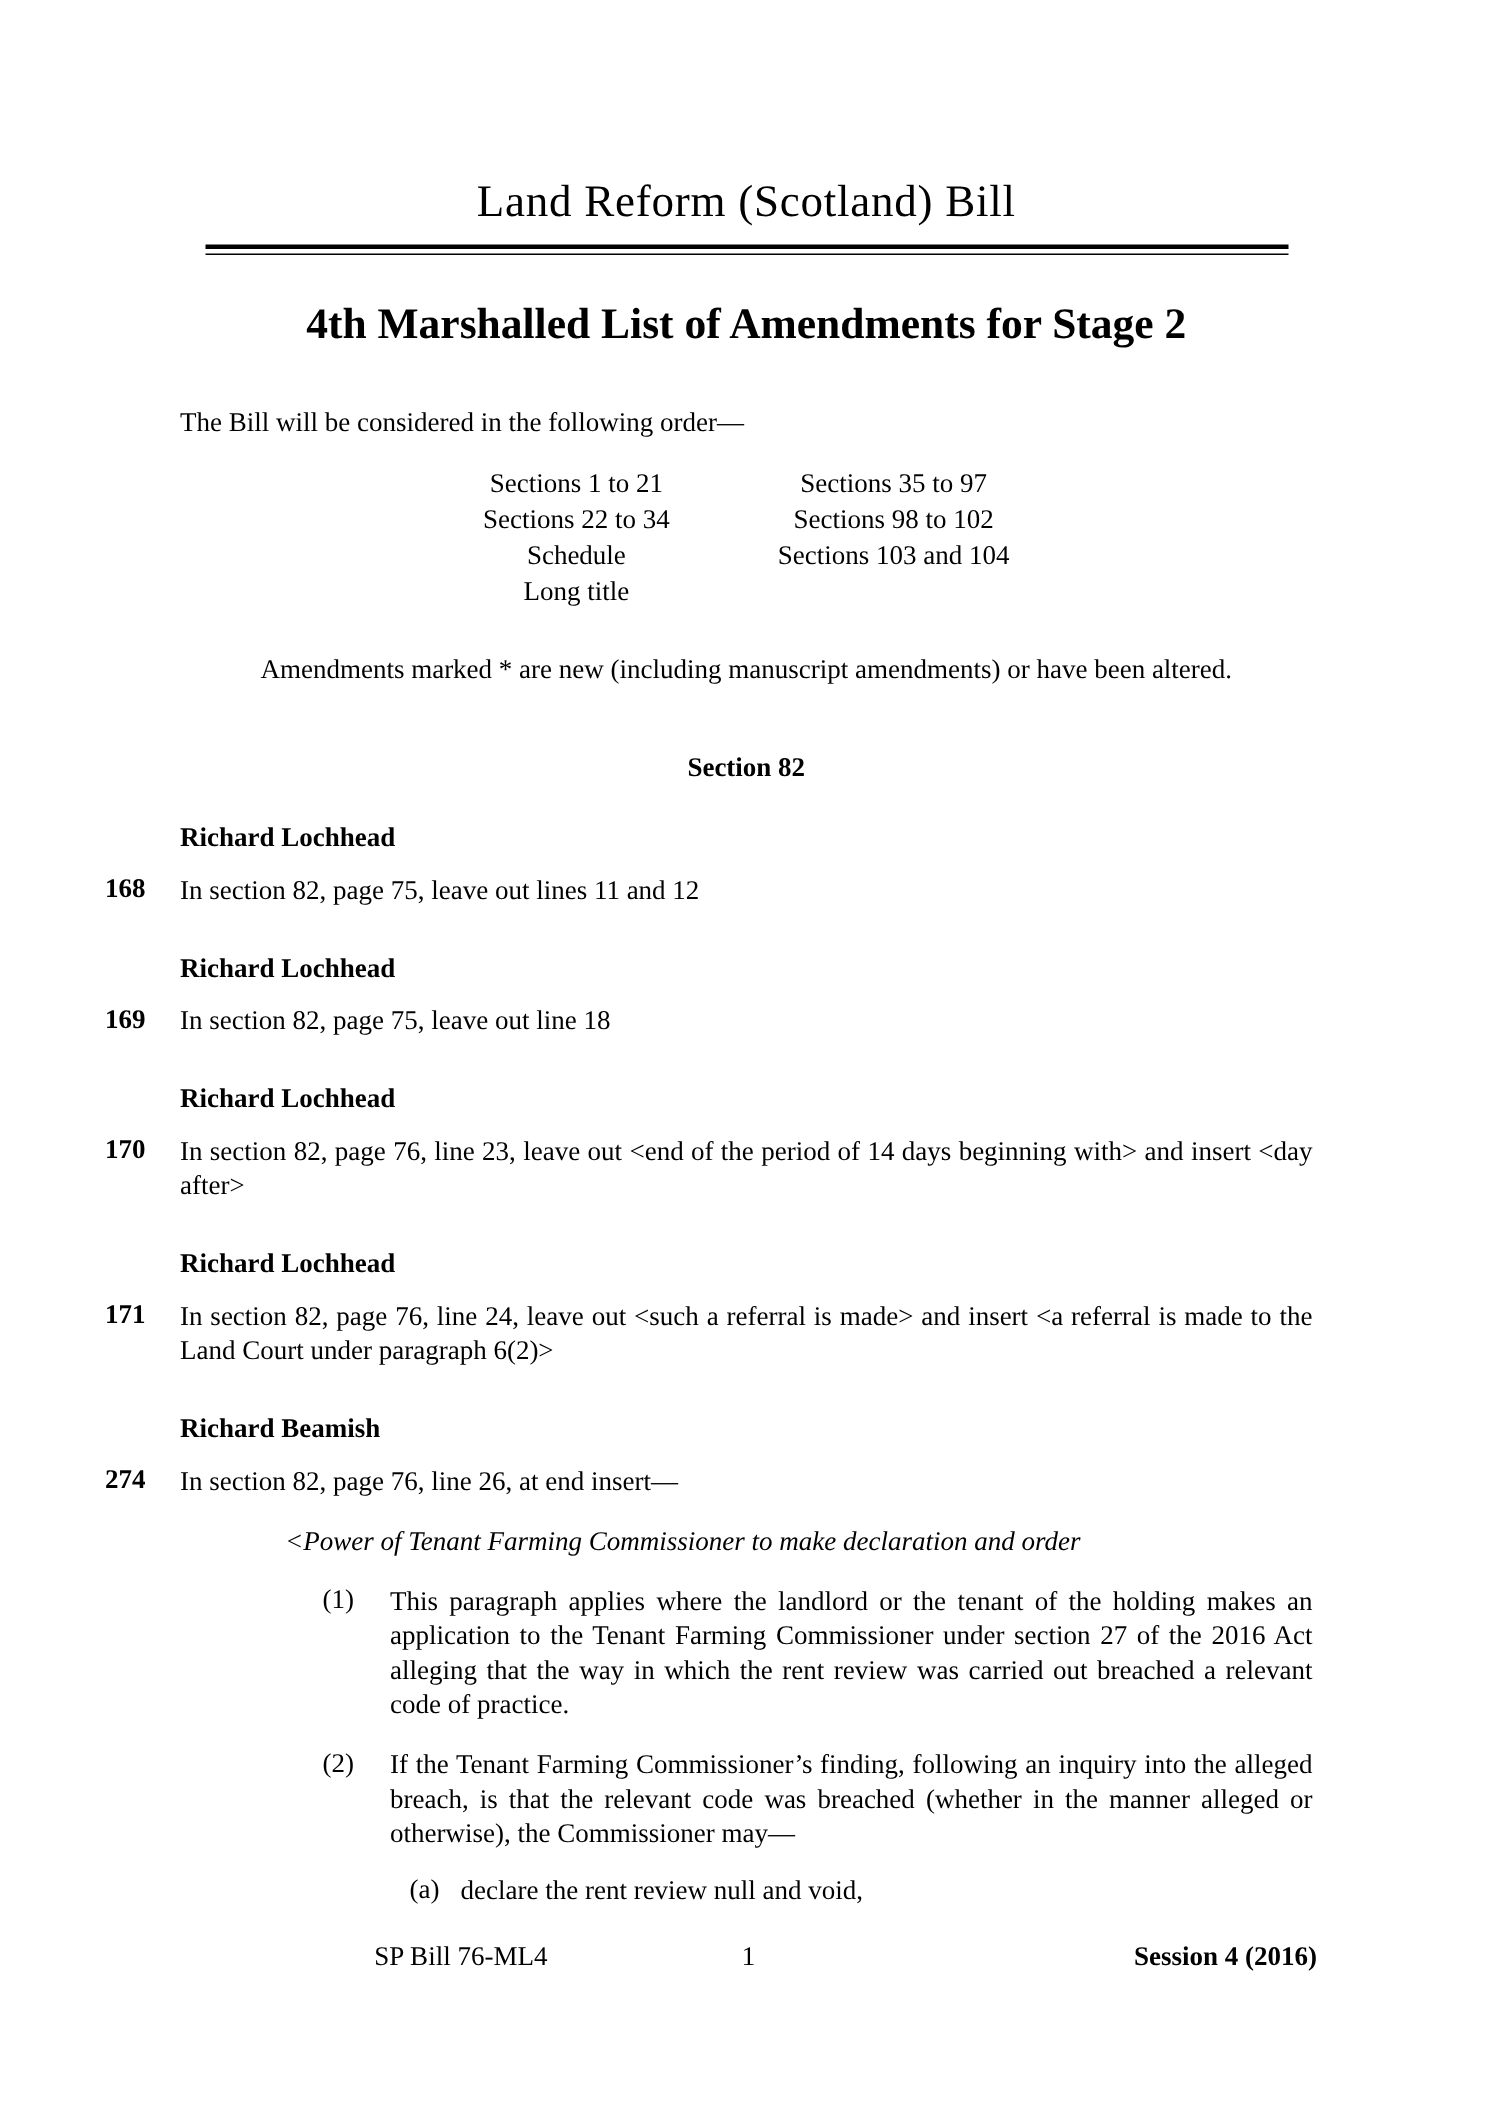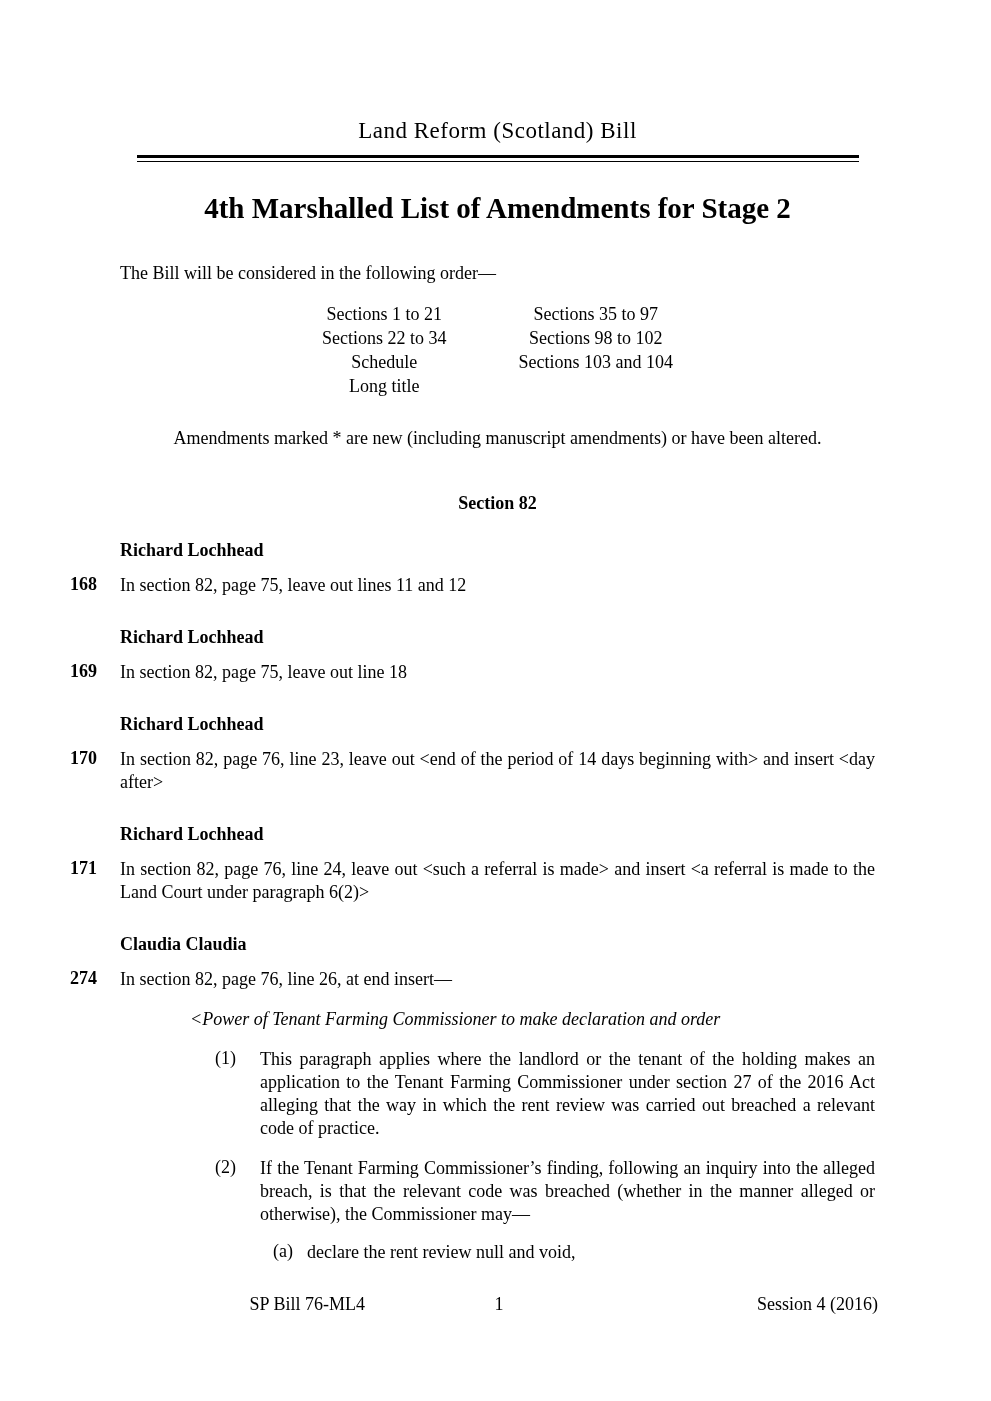--- a/index.html
+++ b/index.html
@@ -12,21 +12,21 @@
     font-family: "Liberation Serif", "DejaVu Serif", serif;
     color: #000;
     font-size: 18px;
   }
   .page {
     position: absolute;
     inset: 0;
     padding: 118px 116px 0 120px;
   }
   .title {
-    font-size: 23px;
+    font-size: 30px;
     font-weight: 400;
     text-align: center;
     letter-spacing: 0.5px;
   }
   .rule {
     width: 722px;
     height: 7px;
     margin: 11px auto 0;
     border-top: 3px solid #000;
     border-bottom: 1px solid #000;
@@ -99,21 +99,21 @@
   .footer {
     position: absolute;
     left: 120px;
     right: 113px;
     top: 1294px;
     display: flex;
     align-items: baseline;
   }
   .footer-left  { flex: 1; text-align: center; }
   .footer-center{ flex: 0; text-align: center; }
-  .footer-right { flex: 1; text-align: right; }
+  .footer-right { flex: 1; text-align: right; font-weight: bold; }
 </style>
 </head>
 <body>
 
 <div class="page">
 
   <h1 class="title">Land Reform (Scotland) Bill</h1>
   <div class="rule"></div>
 
   <h2 class="subtitle">4th Marshalled List of Amendments for Stage 2</h2>
@@ -164,21 +164,21 @@
 
   <div class="amendment">
     <p class="sponsor">Richard Lochhead</p>
     <div class="amendment-body">
       <span class="amendment-number">171</span>
       <p class="amendment-text">In section 82, page 76, line 24, leave out &lt;such a referral is made&gt; and insert &lt;a referral is made to the Land Court under paragraph 6(2)&gt;</p>
     </div>
   </div>
 
   <div class="amendment">
-    <p class="sponsor">Claudia Claudia</p>
+    <p class="sponsor">Richard Beamish</p>
     <div class="amendment-body">
       <span class="amendment-number">274</span>
       <p class="amendment-text">In section 82, page 76, line 26, at end insert—</p>
     </div>
     <p class="inserted-heading">&lt;Power of Tenant Farming Commissioner to make declaration and order</p>
     <div class="para">
       <span class="para-num">(1)</span>
       <p class="para-text">This paragraph applies where the landlord or the tenant of the holding makes an application to the Tenant Farming Commissioner under section 27 of the 2016 Act alleging that the way in which the rent review was carried out breached a relevant code of practice.</p>
     </div>
     <div class="para">

